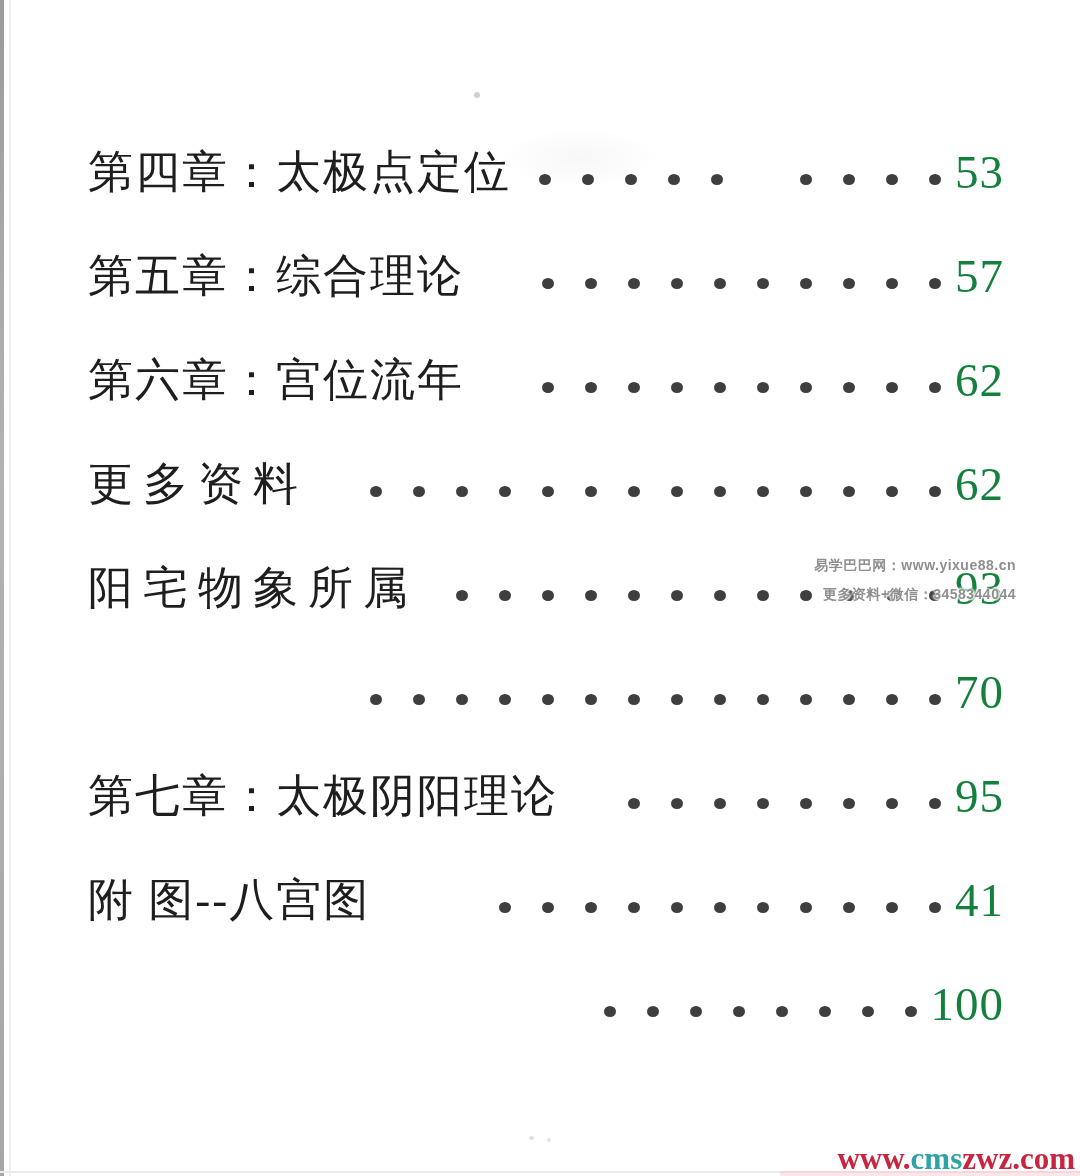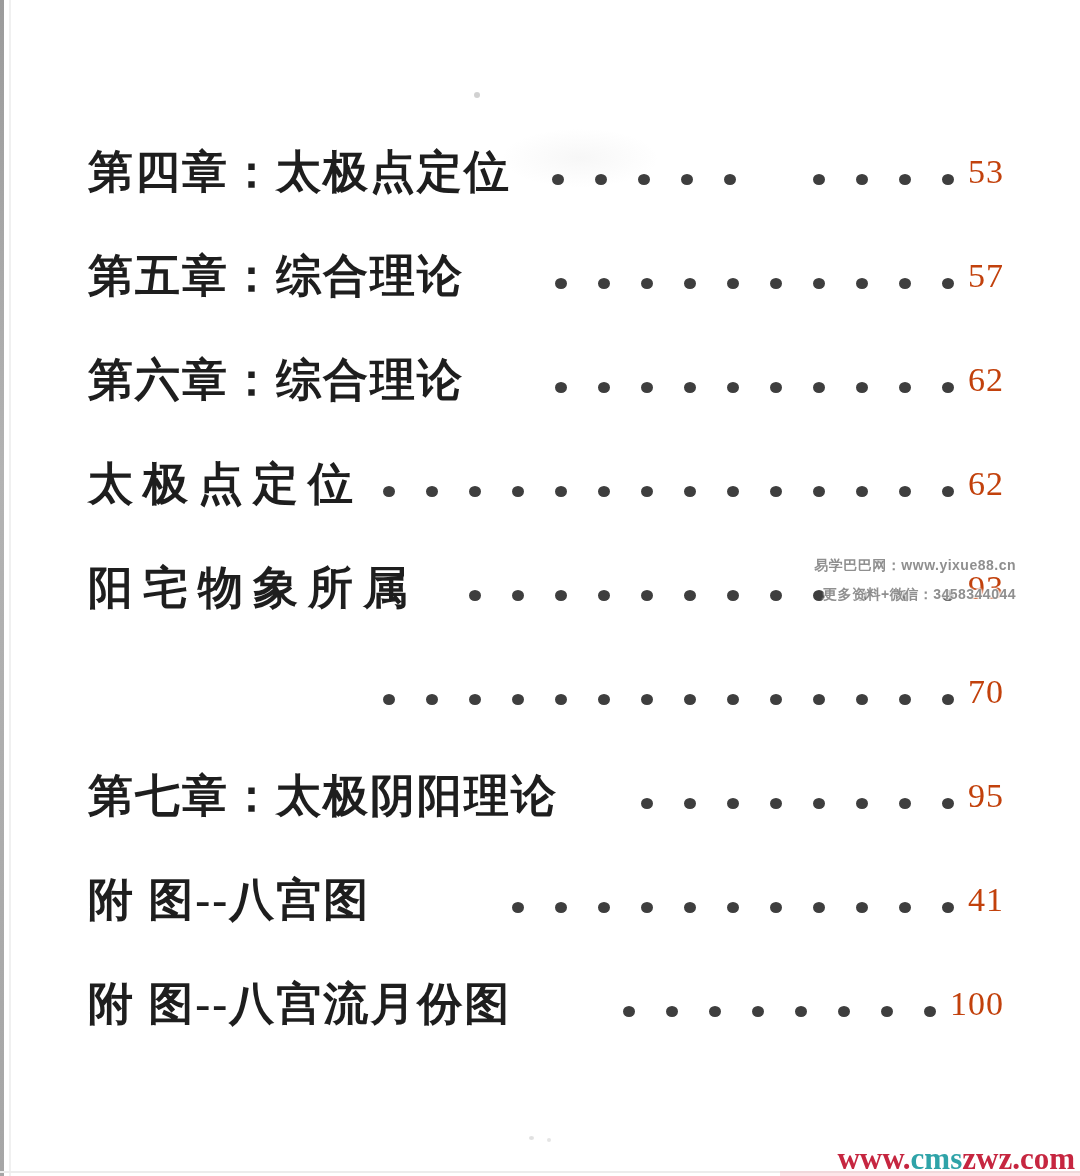--- a/index.html
+++ b/index.html
@@ -46,34 +46,34 @@
   .toc{
     position:absolute;left:88px;right:76px;top:120px;
   }
   .toc-row{
     height:104px;
     display:flex;align-items:center;
   }
   .toc-label{
     font-size:45px;color:#1e1e1e;letter-spacing:2px;
     white-space:nowrap;line-height:1;
-    font-weight:700;
+    font-weight:400;
   }
   .toc-row.wide .toc-label{letter-spacing:10px;}
   .dots{
     flex:1;display:flex;justify-content:flex-end;align-items:center;
     margin:0 14px 0 18px;position:relative;top:7px;min-width:0;overflow:hidden;
   }
   .dot{
     width:12px;height:11px;border-radius:50%;
     background:#3e3e3e;margin-left:31px;flex:none;
   }
   .dot-gap{width:46px;flex:none;}
   .toc-page-num{
-    font-size:34px;color:#c2410c;line-height:1;letter-spacing:1px;
+    font-size:47px;color:#15803d;line-height:1;letter-spacing:1px;
     white-space:nowrap;
   }
 
   
   .wm-gray{
     position:absolute;top:551px;right:64px;
     text-align:right;
     font-family:"Liberation Sans","DejaVu Sans",sans-serif;
     font-weight:700;font-size:14px;line-height:29px;
     color:#8f8f8f;letter-spacing:.5px;
@@ -133,37 +133,37 @@
           <span class="dot"></span>
           <span class="dot"></span>
           <span class="dot"></span>
           <span class="dot"></span>
           <span class="dot"></span>
           <span class="dot"></span>
         </span>
         <span class="toc-page-num">57</span>
       </div>
       <div class="toc-row">
-        <span class="toc-label">第六章：综合理论</span>
+        <span class="toc-label">第六章：宫位流年</span>
         <span class="dots">
           <span class="dot"></span>
           <span class="dot"></span>
           <span class="dot"></span>
           <span class="dot"></span>
           <span class="dot"></span>
           <span class="dot"></span>
           <span class="dot"></span>
           <span class="dot"></span>
           <span class="dot"></span>
           <span class="dot"></span>
         </span>
         <span class="toc-page-num">62</span>
       </div>
       <div class="toc-row wide">
-        <span class="toc-label">太极点定位</span>
+        <span class="toc-label">更多资料</span>
         <span class="dots">
           <span class="dot"></span>
           <span class="dot"></span>
           <span class="dot"></span>
           <span class="dot"></span>
           <span class="dot"></span>
           <span class="dot"></span>
           <span class="dot"></span>
           <span class="dot"></span>
           <span class="dot"></span>
@@ -237,21 +237,20 @@
           <span class="dot"></span>
           <span class="dot"></span>
           <span class="dot"></span>
           <span class="dot"></span>
           <span class="dot"></span>
           <span class="dot"></span>
         </span>
         <span class="toc-page-num">41</span>
       </div>
       <div class="toc-row">
-        <span class="toc-label">附 图--八宫流月份图</span>
         <span class="dots">
           <span class="dot"></span>
           <span class="dot"></span>
           <span class="dot"></span>
           <span class="dot"></span>
           <span class="dot"></span>
           <span class="dot"></span>
           <span class="dot"></span>
           <span class="dot"></span>
         </span>

